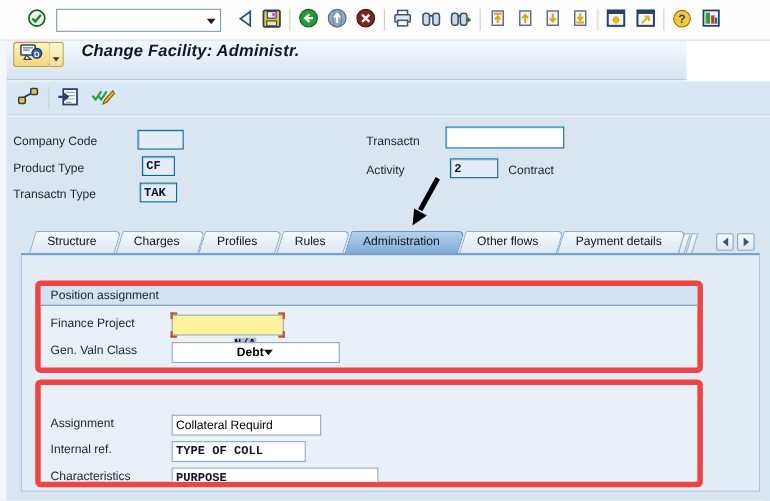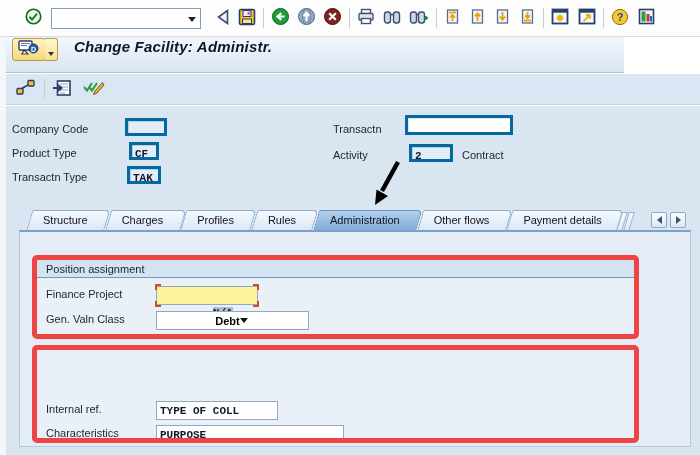--- a/index.html
+++ b/index.html
@@ -50,21 +50,21 @@
   .apptoolbar {
     position:absolute; left:0; top:74px; width:700px; height:31px;
     background:#d9e6f3; border-bottom:1px solid #c3d3e3;
     display:flex; align-items:center; padding-left:14px;
   }
   
   .mainarea { position:absolute; left:0; top:106px; width:700px; height:349px; background:#d9e5f1; }
   .left-margin { position:absolute; left:0; top:37px; width:6px; height:418px; background:#f4f6f9; }
   .flabel { position:absolute; height:16px; line-height:16px; color:#1c2330; white-space:nowrap; }
   .ffield {
-    position:absolute; height:18px; border:3px solid #0369a1; background:#e3edf7;
+    position:absolute; height:18px; border:1px solid #0369a1; background:#e3edf7;
     box-shadow:inset 1px 1px 0 rgba(120,140,160,.35);
     font-family:"Liberation Mono", monospace; font-weight:bold; font-size:11px; color:#14142e;
     line-height:16px; padding:1px 2px 0 3px; white-space:pre; cursor:text;
   }
   .ffield.white { background:#ffffff; box-shadow:inset 1px 1px 0 rgba(140,155,175,.25); }
   .static-txt { position:absolute; height:16px; line-height:16px; color:#1c2330; }
   
   .tabstrip { position:absolute; left:24px; top:209px; height:22px; display:flex; align-items:flex-end; }
   .tab { position:relative; height:21px; padding:0 13px 0 19px; line-height:21px; color:#10141c; cursor:pointer; margin-right:2px; white-space:nowrap; }
   .tab::before {
@@ -393,20 +393,24 @@
     <div class="grow" style="top:51px;">
       <span class="glabel">Gen. Valn Class</span>
       <span class="dropdown" style="width:153px;">
         <span>Debt</span>
         <span class="dd-caret"></span>
       </span>
     </div>
   </div>
 
   <div class="groupbox" style="top:113px; height:98px;">
+    <div class="grow" style="top:27px;">
+      <span class="glabel">Assignment</span>
+      <span class="gfield sans" style="width:136px;">Collateral Requird</span>
+    </div>
     <div class="grow" style="top:51px;">
       <span class="glabel">Internal ref.</span>
       <span class="gfield" style="width:122px;">TYPE OF COLL</span>
     </div>
     <div class="grow" style="top:75px;">
       <span class="glabel">Characteristics</span>
       <span class="gfield" style="width:188px;">PURPOSE</span>
     </div>
   </div>
 

